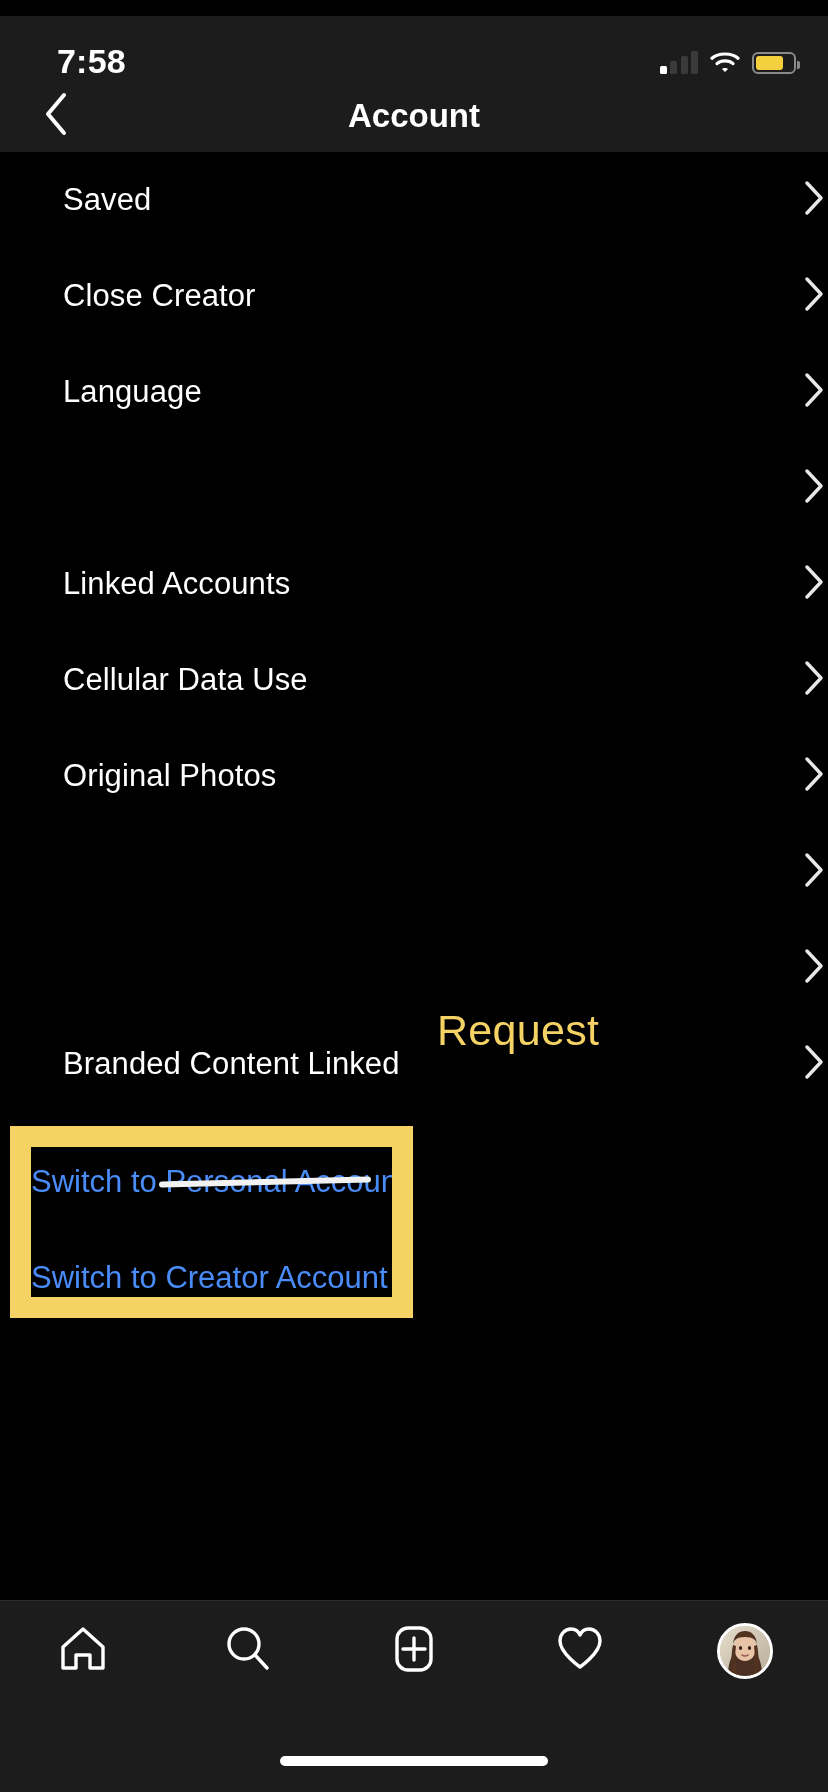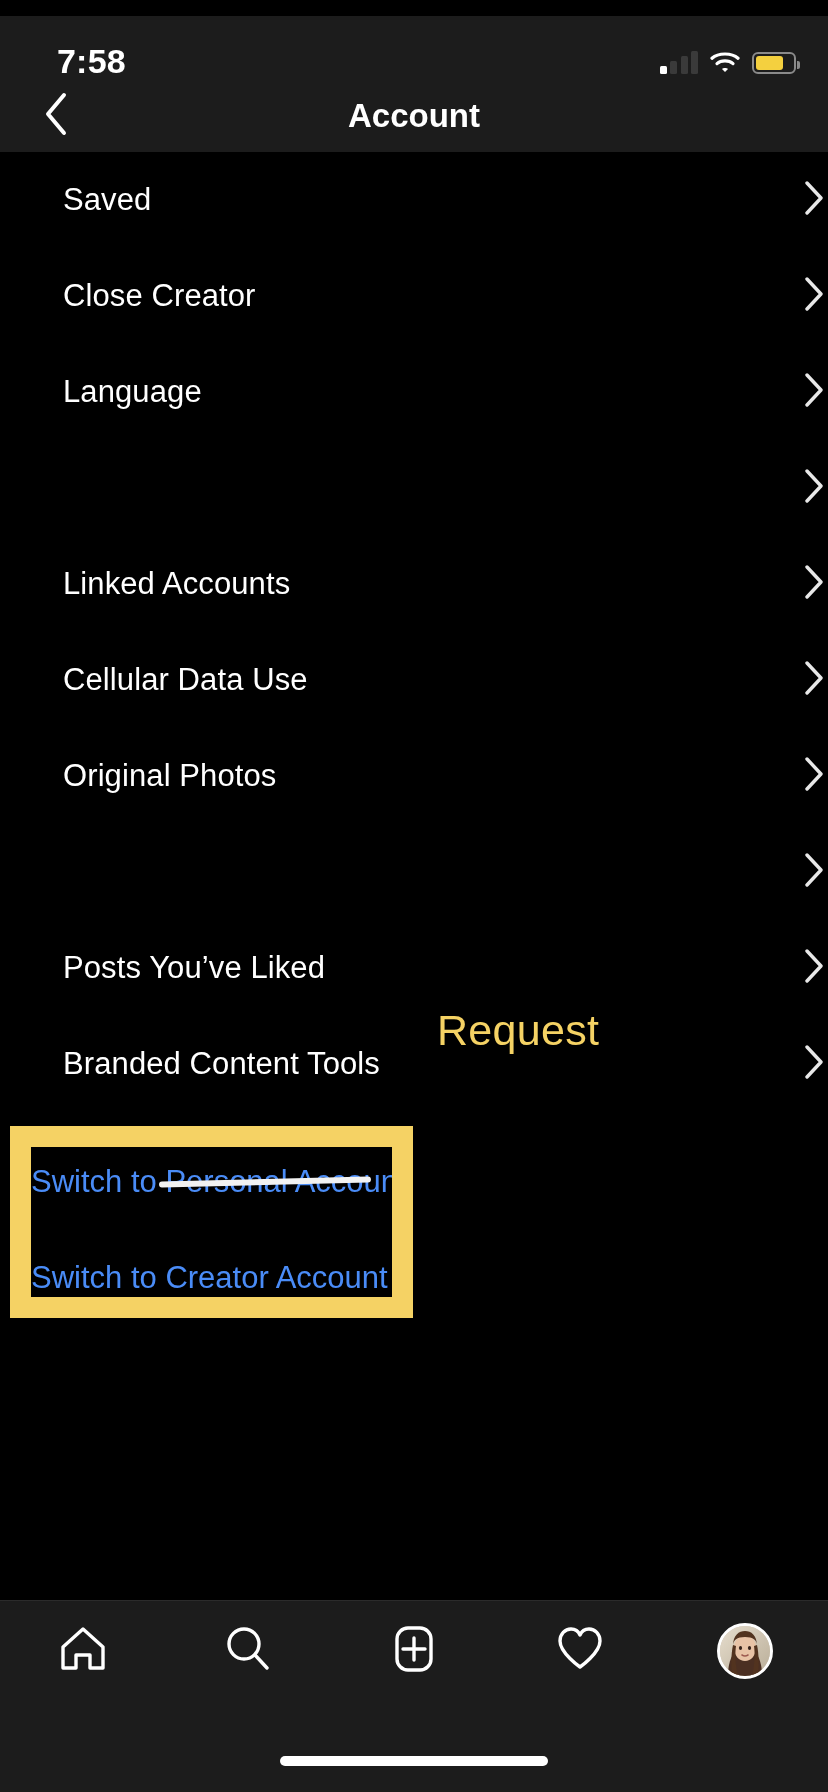--- a/index.html
+++ b/index.html
@@ -242,30 +242,29 @@
 
     <div class="row">
       <span class="chev">
         <svg width="20" height="34" viewBox="0 0 20 34">
             <path d="M3 2 L17 17 L3 32" stroke="#e8e8e8" stroke-width="3.4" fill="none" stroke-linecap="round" stroke-linejoin="round"></path>
           </svg>
       </span>
     </div>
 
     <div class="row">
-      <span class="row-label">Posts You’ve Liked</span>
-      <span class="chev">
-        <svg width="20" height="34" viewBox="0 0 20 34">
-            <path d="M3 2 L17 17 L3 32" stroke="#e8e8e8" stroke-width="3.4" fill="none" stroke-linecap="round" stroke-linejoin="round"></path>
-          </svg>
-      </span>
-    </div>
-
-    <div class="row">
-      <span class="row-label">Branded Content Tools</span>
+      <span class="chev">
+        <svg width="20" height="34" viewBox="0 0 20 34">
+            <path d="M3 2 L17 17 L3 32" stroke="#e8e8e8" stroke-width="3.4" fill="none" stroke-linecap="round" stroke-linejoin="round"></path>
+          </svg>
+      </span>
+    </div>
+
+    <div class="row">
+      <span class="row-label">Branded Content Linked</span>
       <span class="chev">
         <svg width="20" height="34" viewBox="0 0 20 34">
             <path d="M3 2 L17 17 L3 32" stroke="#e8e8e8" stroke-width="3.4" fill="none" stroke-linecap="round" stroke-linejoin="round"></path>
           </svg>
       </span>
     </div>
 
   </div>
 
   <div class="switch-block">

